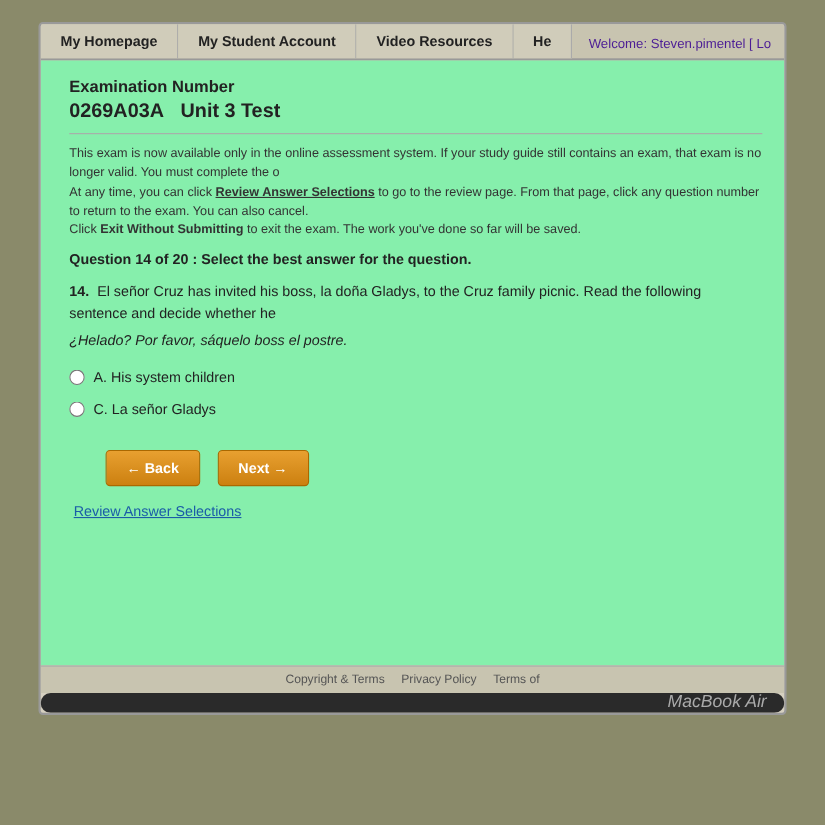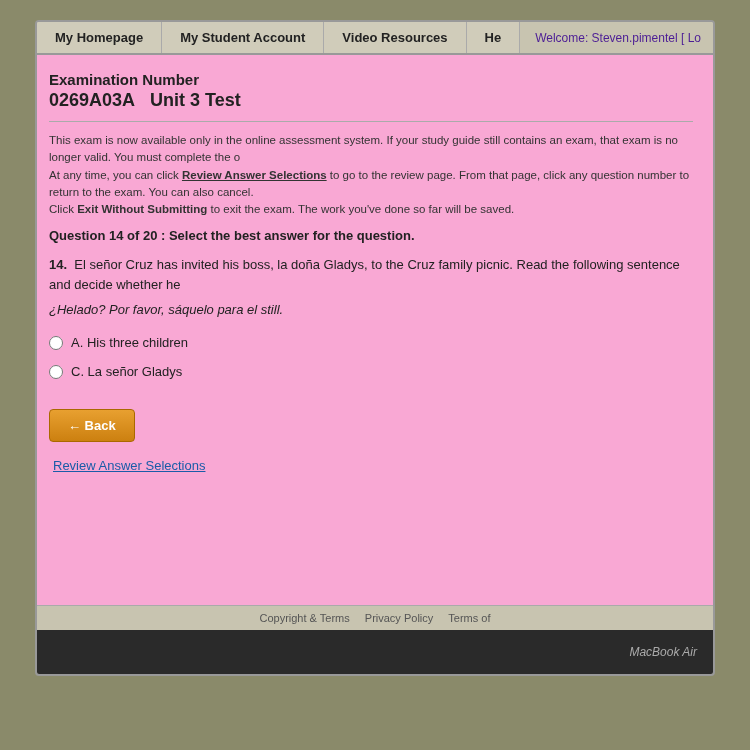--- a/index.html
+++ b/index.html
@@ -19,21 +19,21 @@
       background: #d6d0c0;
       border: 2px solid #999;
       border-radius: 4px;
       overflow: hidden;
     }
 
     
     .nav-bar {
       background: #c8c4b0;
       display: flex;
-      align-items: center;
+      align-items: flex-end;
       border-bottom: 2px solid #999;
       flex-wrap: wrap;
     }
 
     .nav-item {
       padding: 8px 18px;
       font-size: 13px;
       font-weight: bold;
       color: #222;
       cursor: pointer;
@@ -49,22 +49,22 @@
       padding: 6px 12px;
       font-size: 12px;
       color: #4c1d95;
       display: flex;
       align-items: center;
       white-space: nowrap;
     }
 
     
     .content {
-      background: #f9a8d4;
-      padding: 16px 20px 20px 12px;
+      background: #86efac;
+      padding: 16px 20px 20px 26px;
       min-height: 550px;
     }
 
     .exam-number-label {
       font-size: 15px;
       font-weight: bold;
       color: #222;
       margin-bottom: 2px;
     }
 
@@ -132,20 +132,21 @@
       height: 14px;
       cursor: pointer;
     }
 
     .buttons-row {
       display: flex;
       align-items: center;
       gap: 16px;
       margin-top: 30px;
       margin-bottom: 14px;
+      margin-left: 33px;
     }
 
     .btn-back {
       background: linear-gradient(to bottom, #e8a030, #cc8010);
       border: 1px solid #aa6800;
       border-radius: 4px;
       color: #fff;
       font-size: 13px;
       font-weight: bold;
       padding: 8px 18px;
@@ -188,24 +189,25 @@
 
     .footer a {
       color: #555;
       margin-left: 12px;
       cursor: pointer;
     }
 
     .macbook-bar {
       background: #2a2a2a;
       text-align: right;
-      padding: 15px 16px;
-      font-size: 12px;
+      padding: 0 16px;
+      font-size: 16px;
       color: #aaa;
       font-style: italic;
+      border-radius: 10px;
     }
   </style>
 </head>
 <body>
 
 <div class="browser-window">
 
   <div class="nav-bar">
     <div class="nav-item">
       <span>My Homepage</span>
@@ -240,35 +242,36 @@
       <p>Click <strong>Exit Without Submitting</strong> to exit the exam. The work you've done so far will be saved.</p>
     </div>
 
     <div class="question-progress">Question 14 of 20 : Select the best answer for the question.</div>
 
     <div class="question-text">
       <span class="question-number">14.</span>&nbsp;
       <span>El señor Cruz has invited his boss, la doña Gladys, to the Cruz family picnic. Read the following sentence and decide whether he</span>
     </div>
 
-    <div class="spanish-text">¿Helado? Por favor, sáquelo para el still.</div>
+    <div class="spanish-text">¿Helado? Por favor, sáquelo boss el postre.</div>
 
     <div class="answer-option">
       <input type="radio" name="answer" value="a" style="">
-      <span>A. His three children</span>
+      <span>A. His system children</span>
     </div>
 
 
     <div class="answer-option">
       <input type="radio" name="answer" value="c" style="">
       <span>C. La señor Gladys</span>
     </div>
 
     <div class="buttons-row">
       <button class="btn-back">← Back</button>
+      <button class="btn-next">Next →</button>
     </div>
 
     <div>
       <span class="review-link">Review Answer Selections</span>
     </div>
 
   </div>
 
   <div class="footer">
     <span>Copyright &amp; Terms</span>

